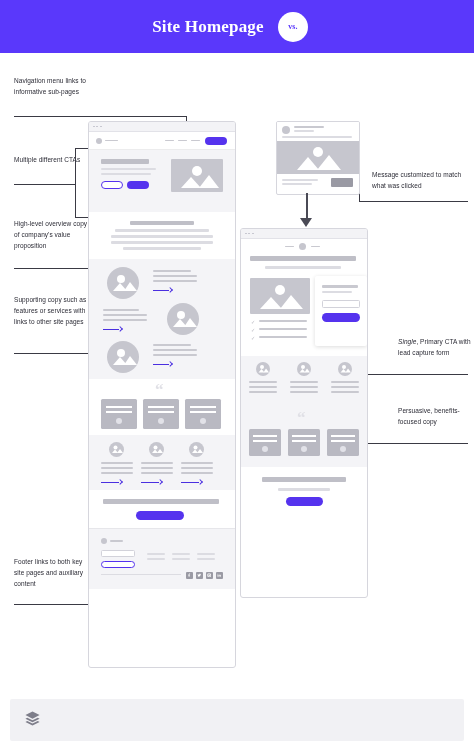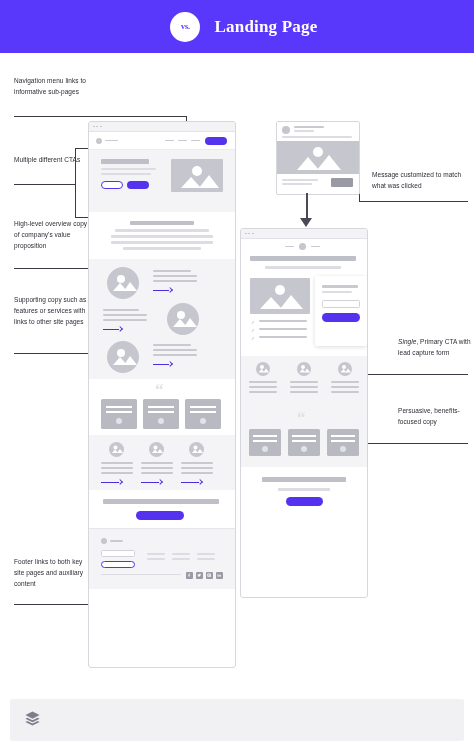--- a/index.html
+++ b/index.html
@@ -111,24 +111,24 @@
     display:flex;align-items:center;justify-content:space-between;
     padding:0 14px;box-sizing:border-box;
   }
   .caption-text{font-size:7.6px;line-height:1.75;color:#3d3d47;max-width:360px;}
   .layers-icon svg{width:17px;height:17px;fill:#7e7e8a;}
 </style>
 </head>
 <body>
 
 <div class="header">
+  <div class="header-title">Site Homepage</div>
   <div class="vs-circle">
     <span class="vs-text">vs.</span>
   </div>
-  <div class="header-title">Landing Page</div>
 </div>
 
 <div class="canvas">
 
   <div class="note" style="left:14px;top:22px;width:80px;">Navigation menu links to informative sub-pages</div>
   <div class="hline" style="left:14px;top:63px;width:172px;"></div>
   <div class="vline" style="left:186px;top:63px;height:20px;"></div>
   <div class="knob" style="left:182px;top:83px;"></div>
 
   <div class="note" style="left:14px;top:101px;width:78px;">Multiple different CTAs</div>

